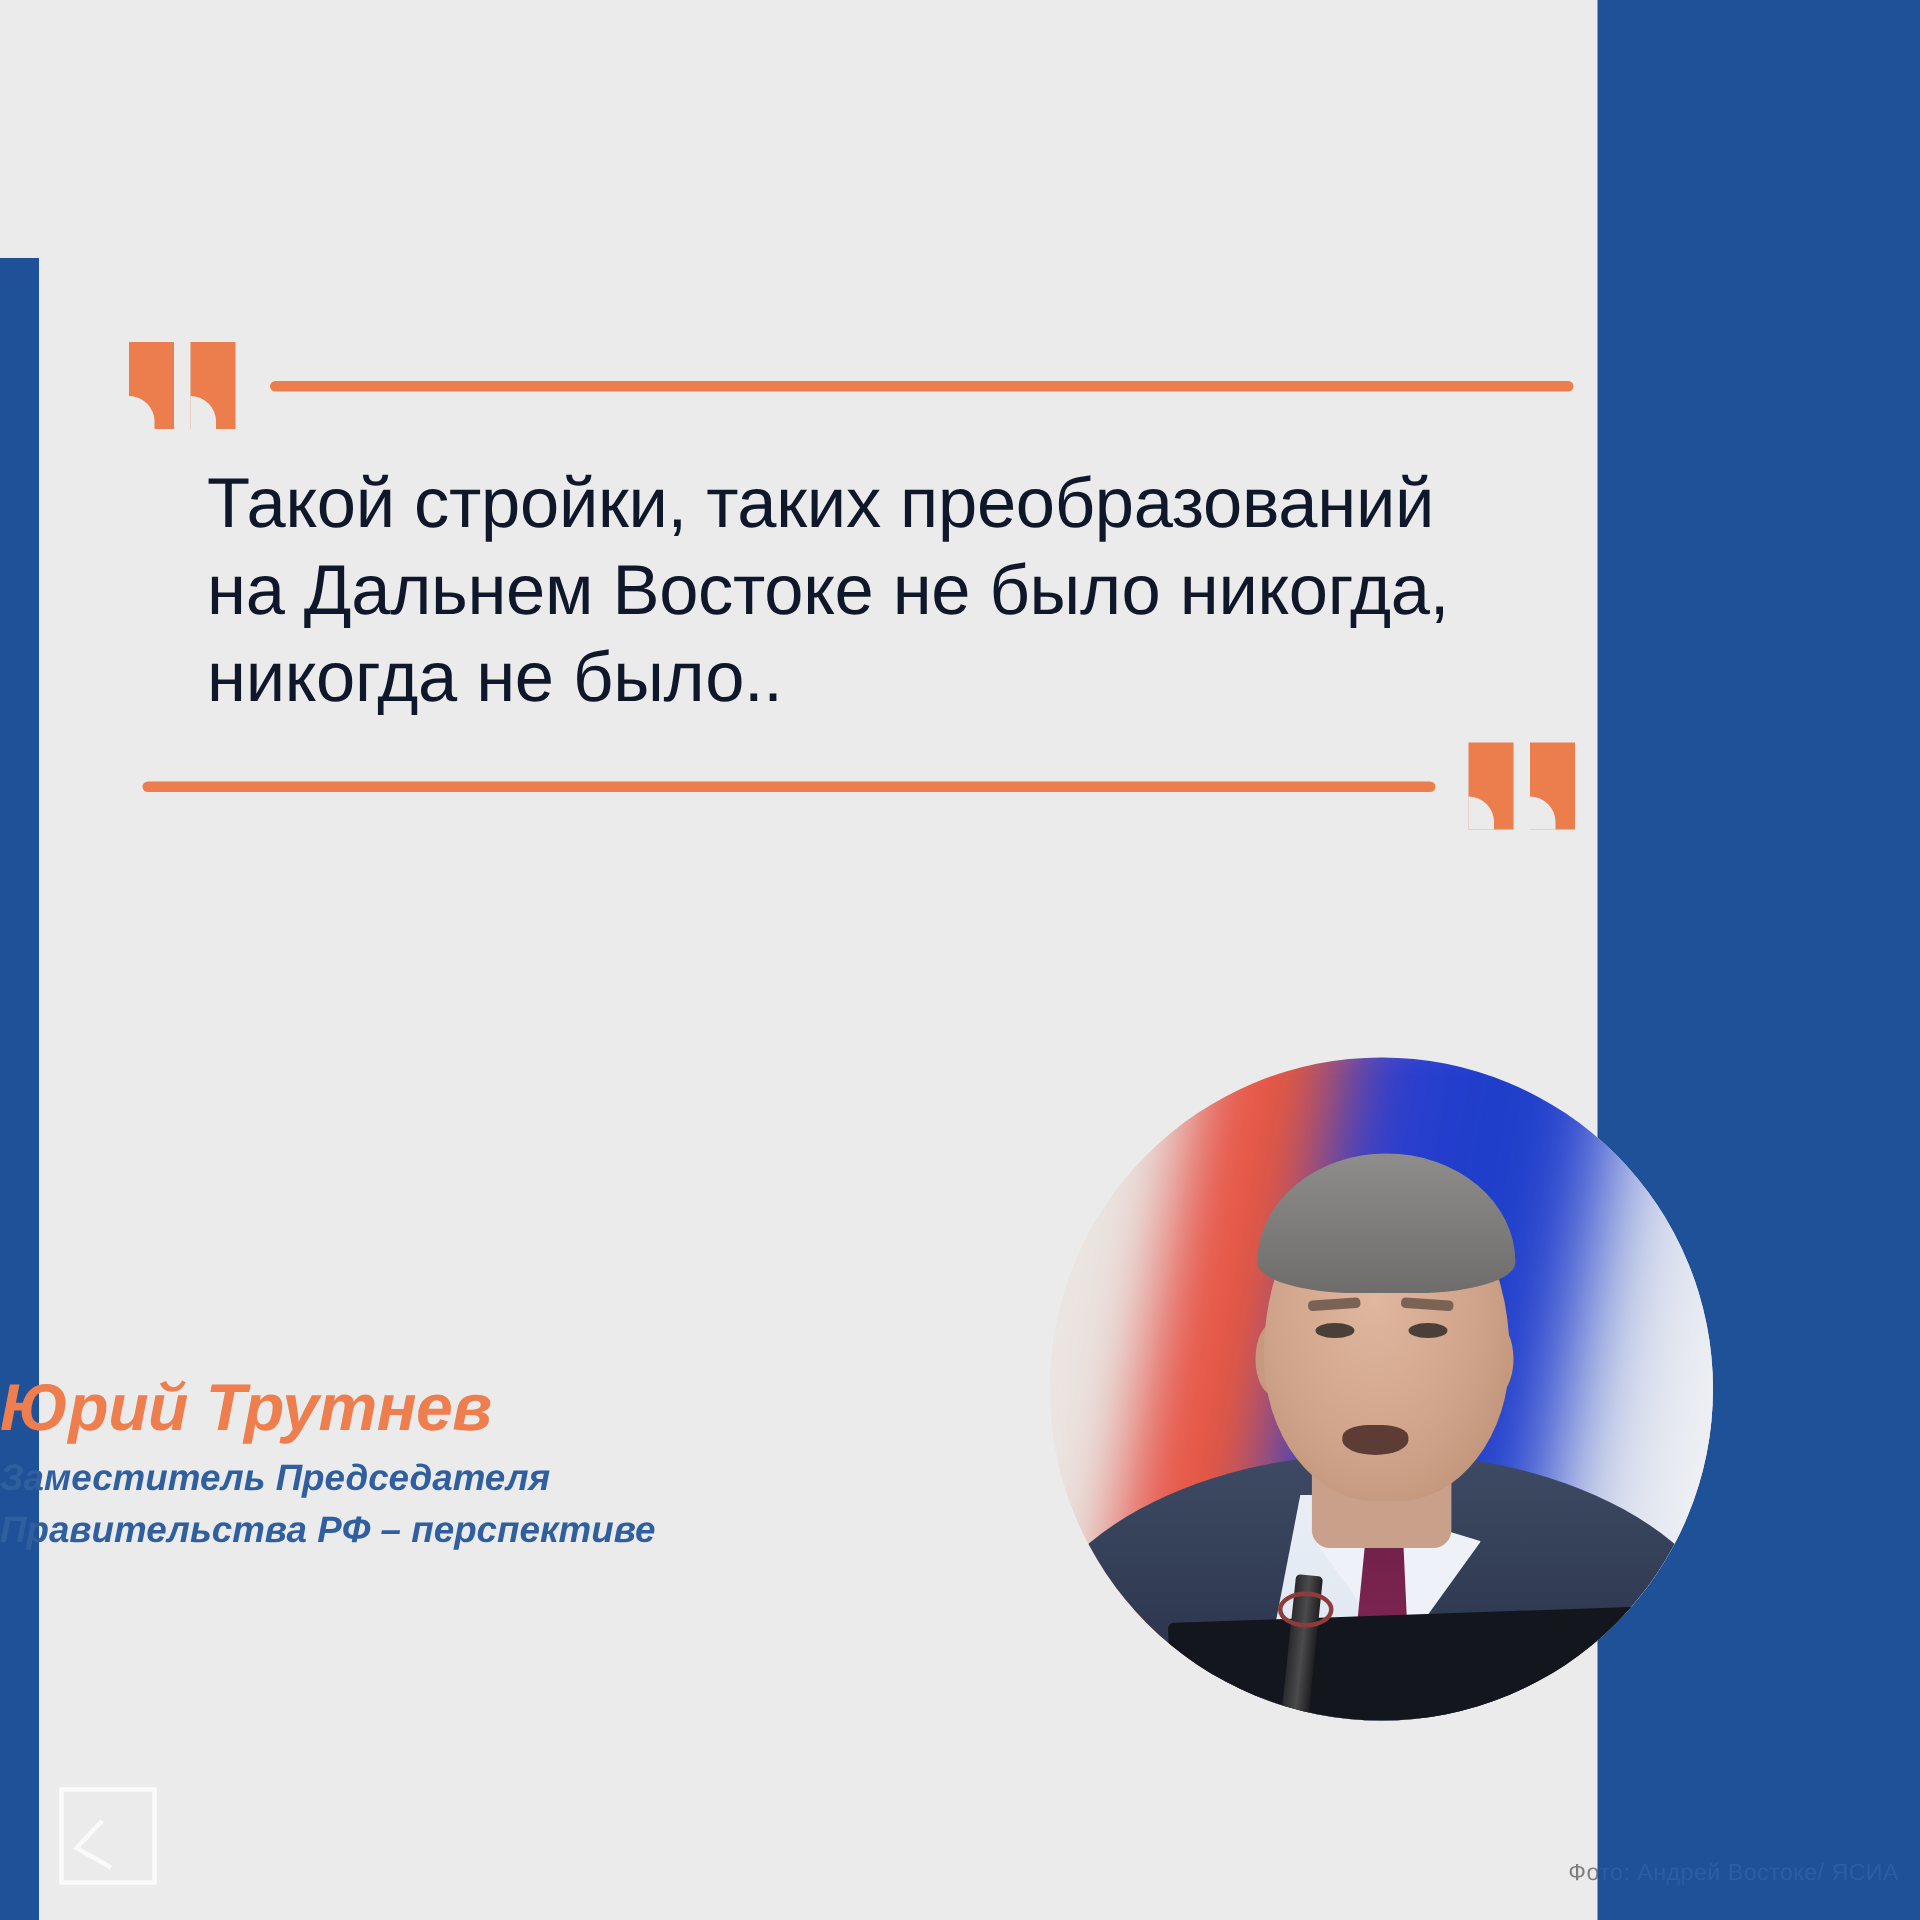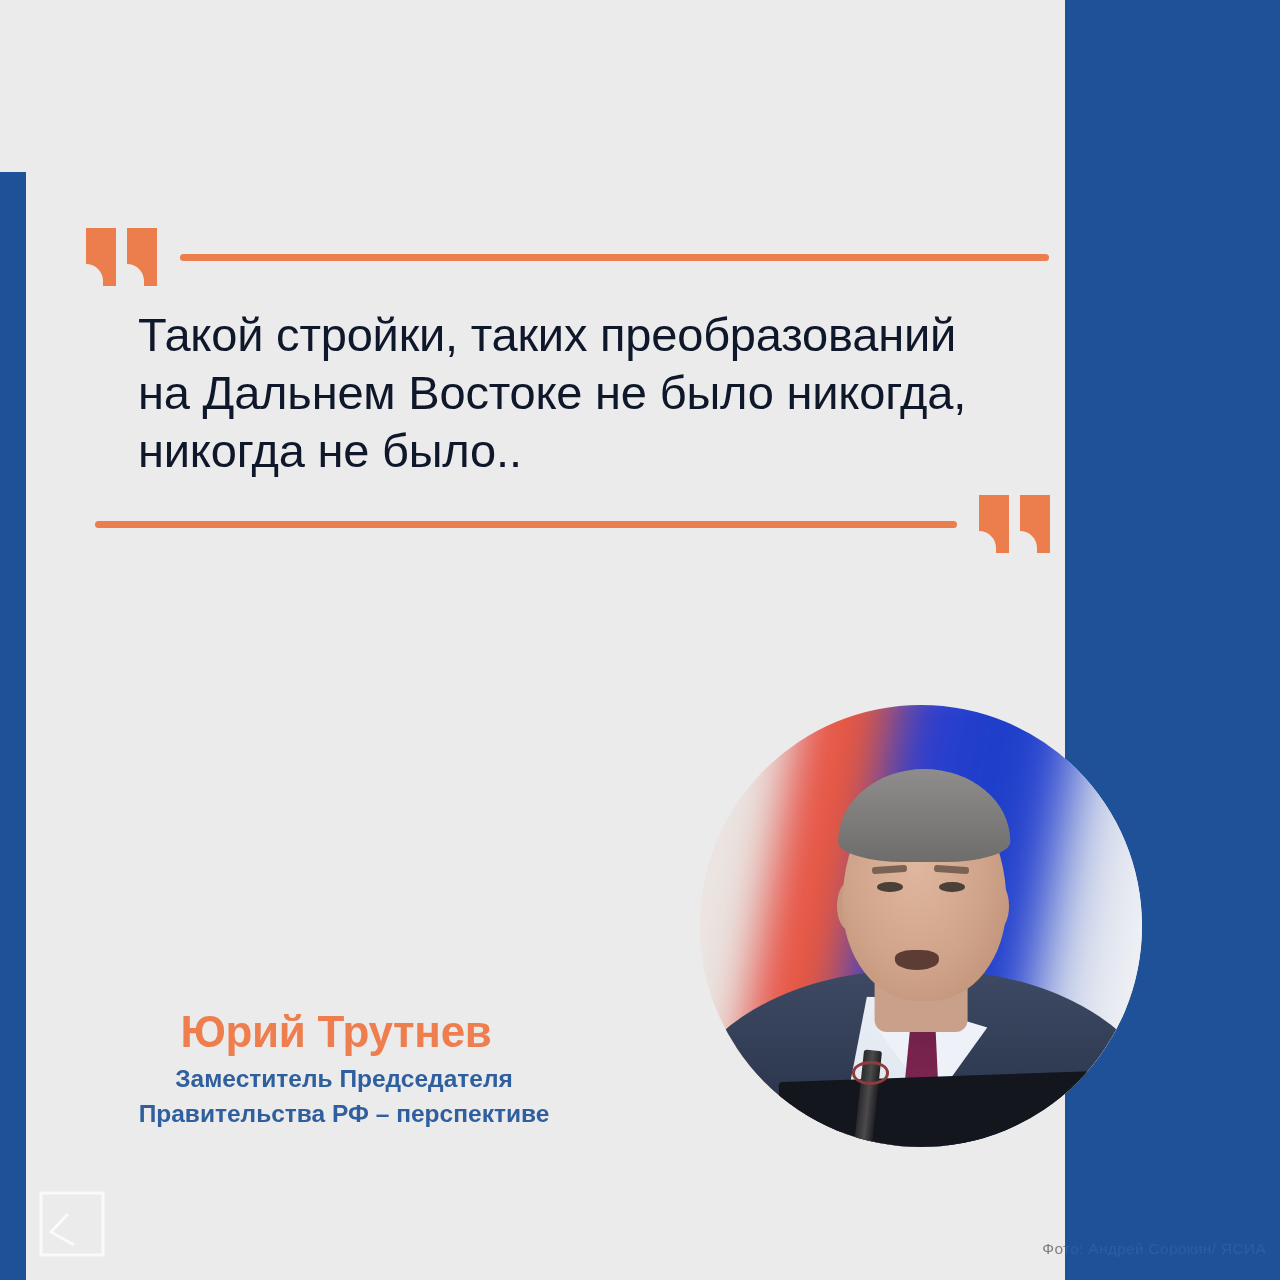--- a/index.html
+++ b/index.html
@@ -84,41 +84,42 @@
     line-height:1.23;
     font-weight:400;
     letter-spacing:-0.2px;
     max-width:930px;
   }
   .quote-text p{ margin:0; }
 
   
   .attribution{
     position:absolute;
-    left:0; top:1008px;
+    left:0; top:915px;
     width:690px;
-    text-align:center;
+    text-align:left;
     padding-right:18px;
     box-sizing:border-box;
+    font-style:italic;
   }
   .person-name{
     color:#ee7e4e;
     font-size:44px;
     font-weight:bold;
     line-height:1.1;
     letter-spacing:-0.3px;
     margin-bottom:6px;
   }
   .person-role{
     color:#2f5f9e;
     font-size:24.5px;
     font-weight:bold;
     line-height:1.42;
   }
-  .person-role div{ white-space:nowrap;padding-left:16px; }
+  .person-role div{ white-space:nowrap; }
 
   
   .portrait{
     position:absolute;
     left:700px; top:705px;
     width:442px;height:442px;
     border-radius:50%;
     overflow:hidden;
     background:#e8e2de;
   }
@@ -319,21 +320,21 @@
     <div class="brow-l"></div>
     <div class="brow-r"></div>
     <div class="eye-l"></div>
     <div class="eye-r"></div>
     <div class="mouth"></div>
     <div class="laptop"></div>
     <div class="mic"></div>
     <div class="mic-ring"></div>
   </div>
 
-  <div class="photo-credit">Фото: Андрей Сорокин/ ЯСИА</div>
+  <div class="photo-credit">Фото: Андрей Востоке/ ЯСИА</div>
 
   <div class="logo">
     <svg viewBox="0 0 72 72" width="72" height="72" aria-hidden="true">
       <rect x="3" y="3" width="62" height="62" fill="none" stroke="#ffffff" stroke-width="3" opacity="0.75"></rect>
       <path d="M30 24 L13 42 L36 55" fill="none" stroke="#ffffff" stroke-width="3" opacity="0.75" stroke-linejoin="miter"></path>
     </svg>
   </div>
 
 </div>
 

